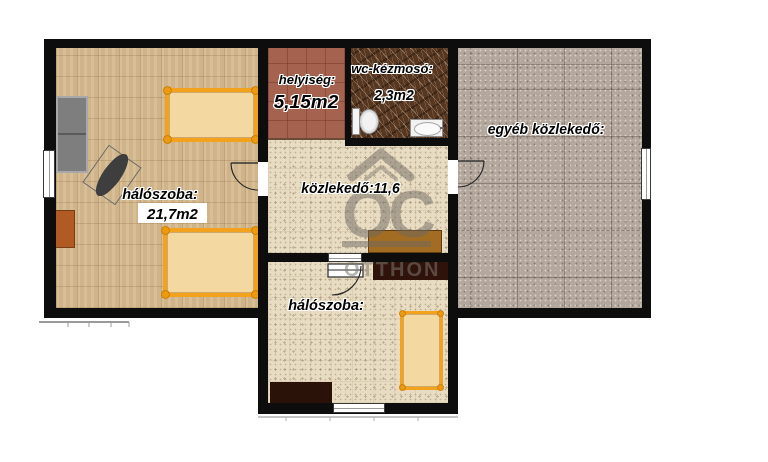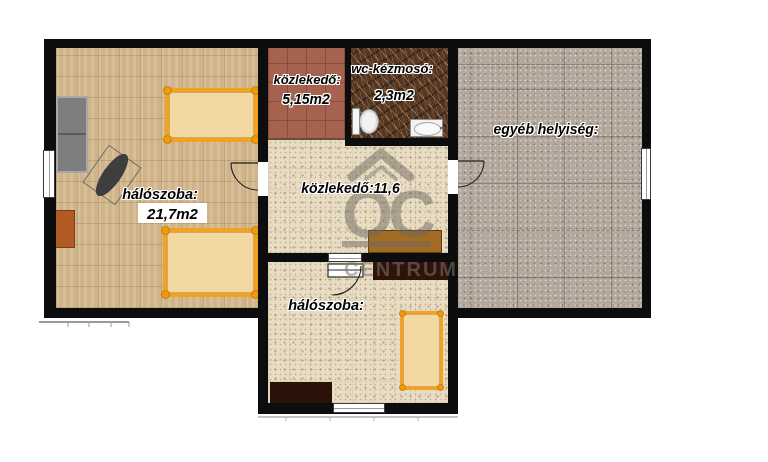--- a/index.html
+++ b/index.html
@@ -162,30 +162,30 @@
     <path d="M39,322 L129,322" stroke="#9a9a9a" stroke-width="2" fill="none"></path>
     <path d="M68,322 L68,327 M89,322 L89,327 M111,322 L111,327 M129,322 L129,327" stroke="#9a9a9a" stroke-width="1"></path>
     <path d="M258,417 L458,417" stroke="#b0b0b0" stroke-width="1.5" fill="none"></path>
     <path d="M286,417 L286,421 M330,417 L330,421 M374,417 L374,421 M418,417 L418,421" stroke="#b0b0b0" stroke-width="1"></path>
 
     <path d="M352,177 L381,153 L410,177" stroke="rgba(110,104,97,0.50)" stroke-width="9" fill="none" stroke-linecap="round" stroke-linejoin="round"></path>
     <path d="M366,179 L381,167 L396,179" stroke="rgba(110,104,97,0.40)" stroke-width="4" fill="none" stroke-linecap="round"></path>
   </svg>
 
   <div class="wm" style="left:342px;top:181px;font-size:66px;line-height:66px;letter-spacing:-5px;text-decoration:underline;">OC</div>
-  <div class="wm" style="left:344px;top:258px;font-size:20px;letter-spacing:2px;color:rgba(125,119,111,0.55);">CENTRUM</div>
+  <div class="wm" style="left:344px;top:258px;font-size:20px;letter-spacing:2px;color:rgba(125,119,111,0.55);">OTTHON</div>
 
   <div class="lbl" style="left:110px;top:186px;width:100px;font-size:14.5px;">hálószoba:</div>
   <div class="lblbox" style="left:138px;top:203px;width:69px;height:20px;font-size:15px;">21,7m2</div>
 
-  <div class="lbl" style="left:268px;top:72px;width:78px;font-size:13px;">közlekedő:</div>
-  <div class="lbl" style="left:270px;top:91px;width:72px;font-size:14px;">5,15m2</div>
+  <div class="lbl" style="left:268px;top:72px;width:78px;font-size:13px;">helyiség:</div>
+  <div class="lbl" style="left:270px;top:91px;width:72px;font-size:19px;">5,15m2</div>
 
   <div class="lbl" style="left:340px;top:61px;width:104px;font-size:13px;">wc-kézmosó:</div>
   <div class="lbl" style="left:360px;top:87px;width:68px;font-size:14px;">2,3m2</div>
 
-  <div class="lbl" style="left:485px;top:121px;width:122px;font-size:14px;">egyéb helyiség:</div>
+  <div class="lbl" style="left:485px;top:121px;width:122px;font-size:14px;">egyéb közlekedő:</div>
 
   <div class="lbl" style="left:293px;top:180px;width:115px;font-size:14px;">közlekedő:11,6</div>
 
   <div class="lbl" style="left:276px;top:297px;width:100px;font-size:14.5px;">hálószoba:</div>
 
 </div>
 
 </body></html>

